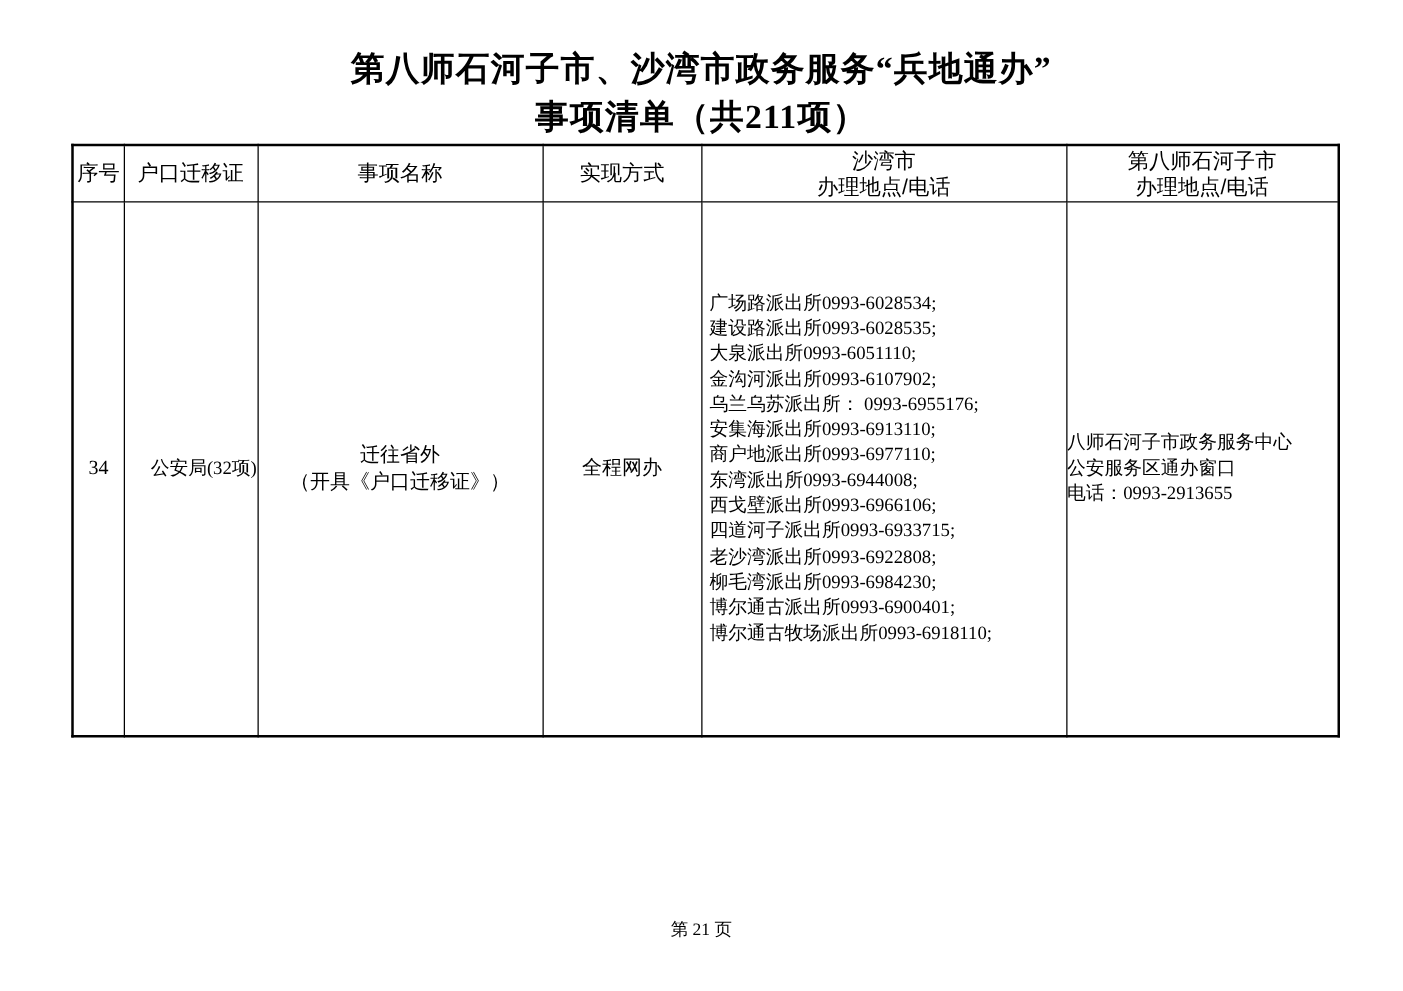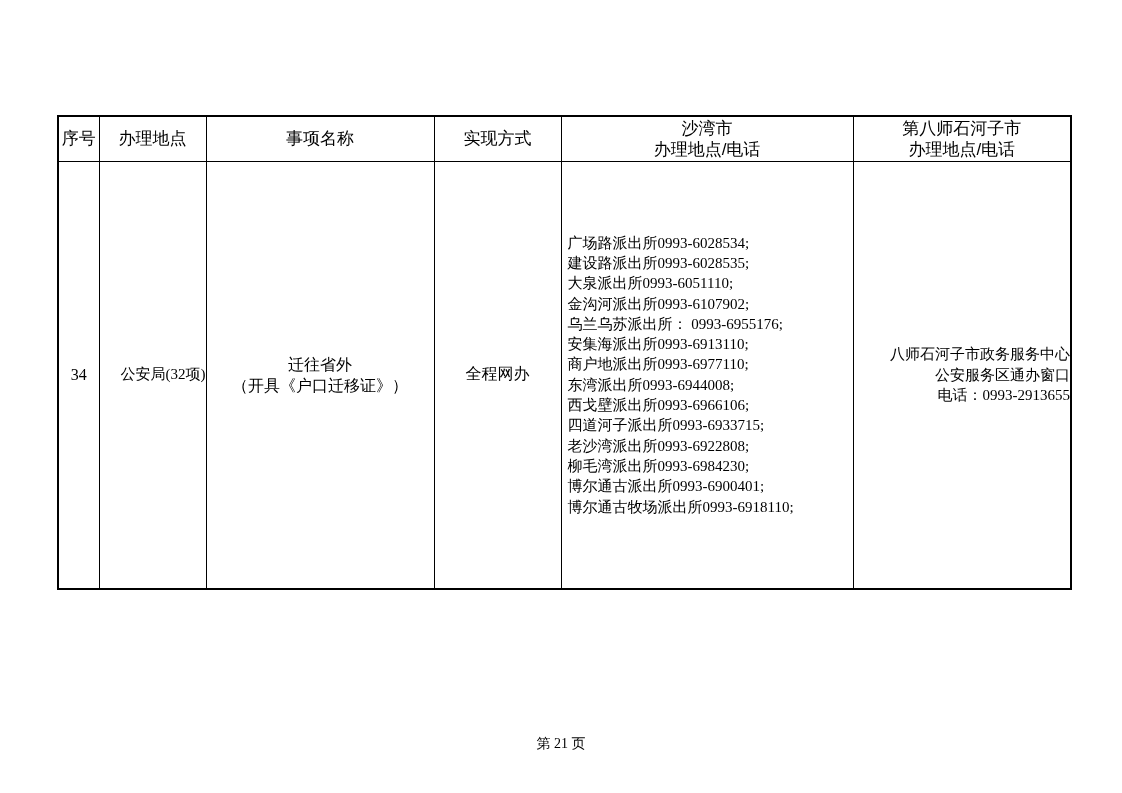--- a/index.html
+++ b/index.html
@@ -78,54 +78,58 @@
   }
   td.cell-contacts .contact-lines {
     padding-left: 6px;
     padding-right: 2px;
   }
   td.cell-contacts .contact-line {
     line-height: 20.3px;
     white-space: nowrap;
   }
   td.cell-shihezi {
-    text-align: right;
+    text-align: left;
     font-size: 15px;
     line-height: 20.5px;
     white-space: pre-line;
   }
   .footer-page {
     position: absolute;
     top: 735px;
     left: 0;
     width: 100%;
     text-align: center;
     font-size: 14px;
     font-family: "Liberation Serif", serif;
   }
 </style>
 </head>
 <body>
 
 <div class="page">
 
+  <div class="title-block">
+    <div>第八师石河子市、沙湾市政务服务“兵地通办”</div>
+    <div>事项清单（共211项）</div>
+  </div>
 
   <table class="items">
     <colgroup>
       <col style="width:41px">
       <col style="width:107px">
       <col style="width:228px">
       <col style="width:127px">
       <col style="width:292px">
       <col style="width:218px">
     </colgroup>
     <thead>
       <tr>
         <th class="hdr">序号</th>
-        <th class="hdr">办理地点</th>
+        <th class="hdr">户口迁移证</th>
         <th class="hdr">事项名称</th>
         <th class="hdr">实现方式</th>
         <th class="hdr">沙湾市
 办理地点/电话</th>
         <th class="hdr">第八师石河子市
 办理地点/电话</th>
       </tr>
     </thead>
     <tbody>
       <tr>

